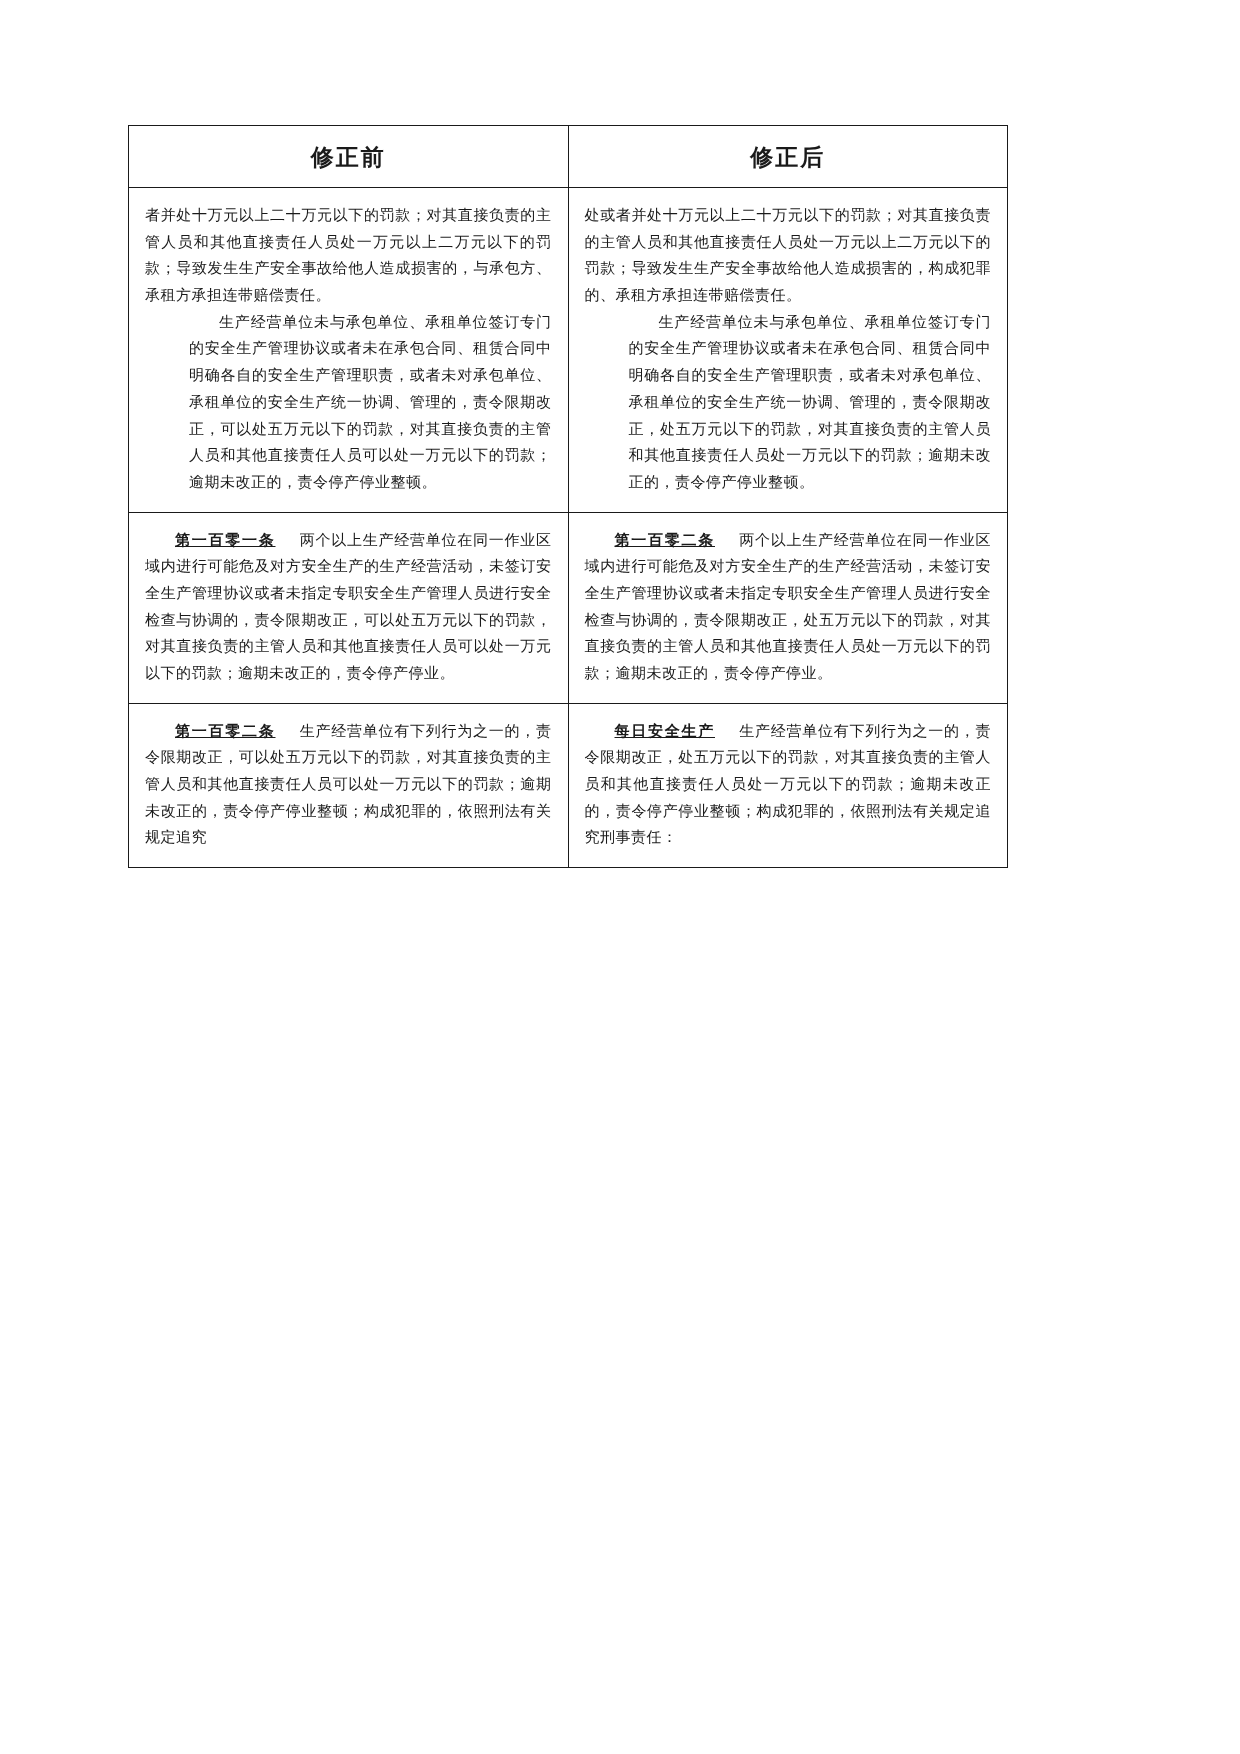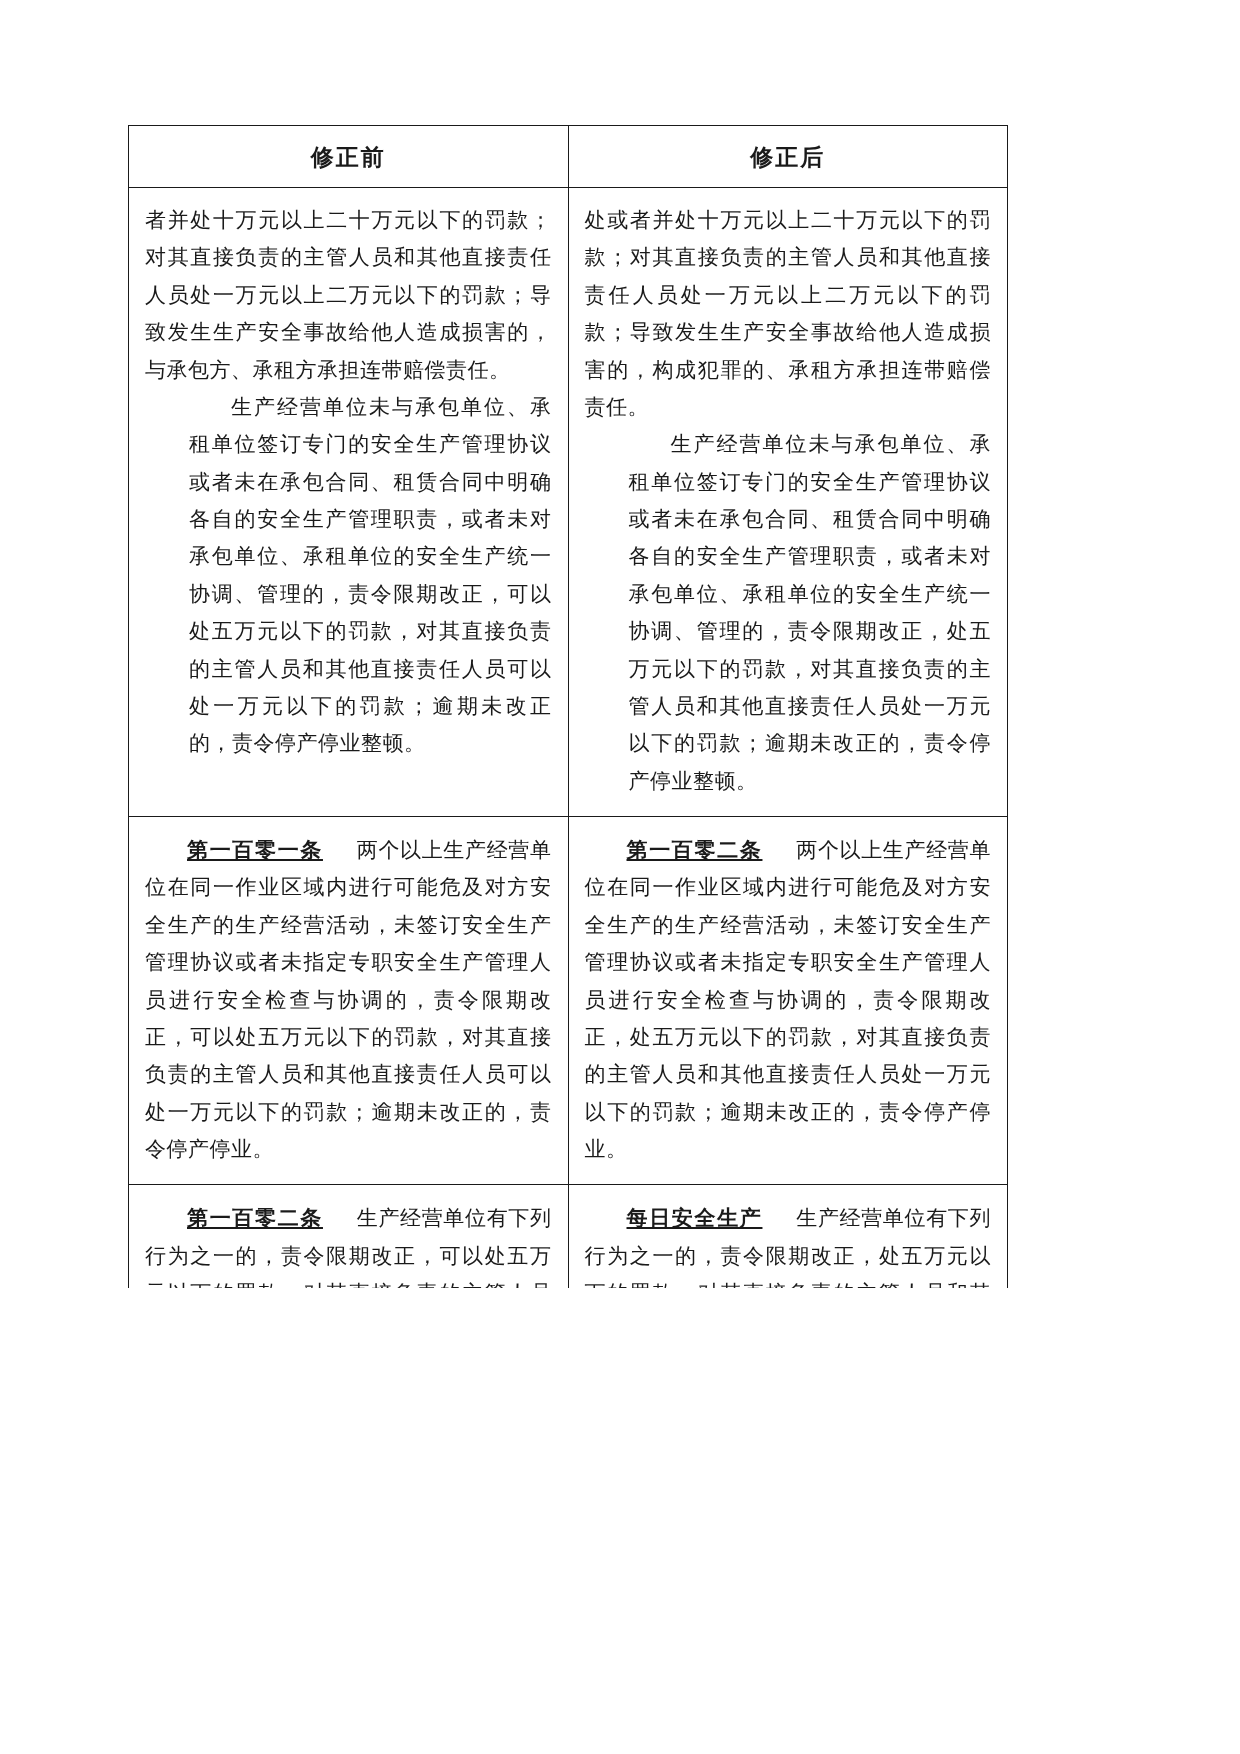--- a/index.html
+++ b/index.html
@@ -39,21 +39,21 @@
     font-weight: bold;
     font-size: 23px;
     padding: 16px 10px 14px 10px;
     letter-spacing: 2px;
   }
   .col {
     width: 50%;
   }
   p.para {
     margin: 0;
-    font-size: 21px;
+    font-size: 15px;
     line-height: 1.78;
     text-align: justify;
     text-justify: inter-ideograph;
     letter-spacing: 0.5px;
   }
   p.indent {
     text-indent: 2em;
   }
   p.para + p.para {
     margin-top: 0px;

